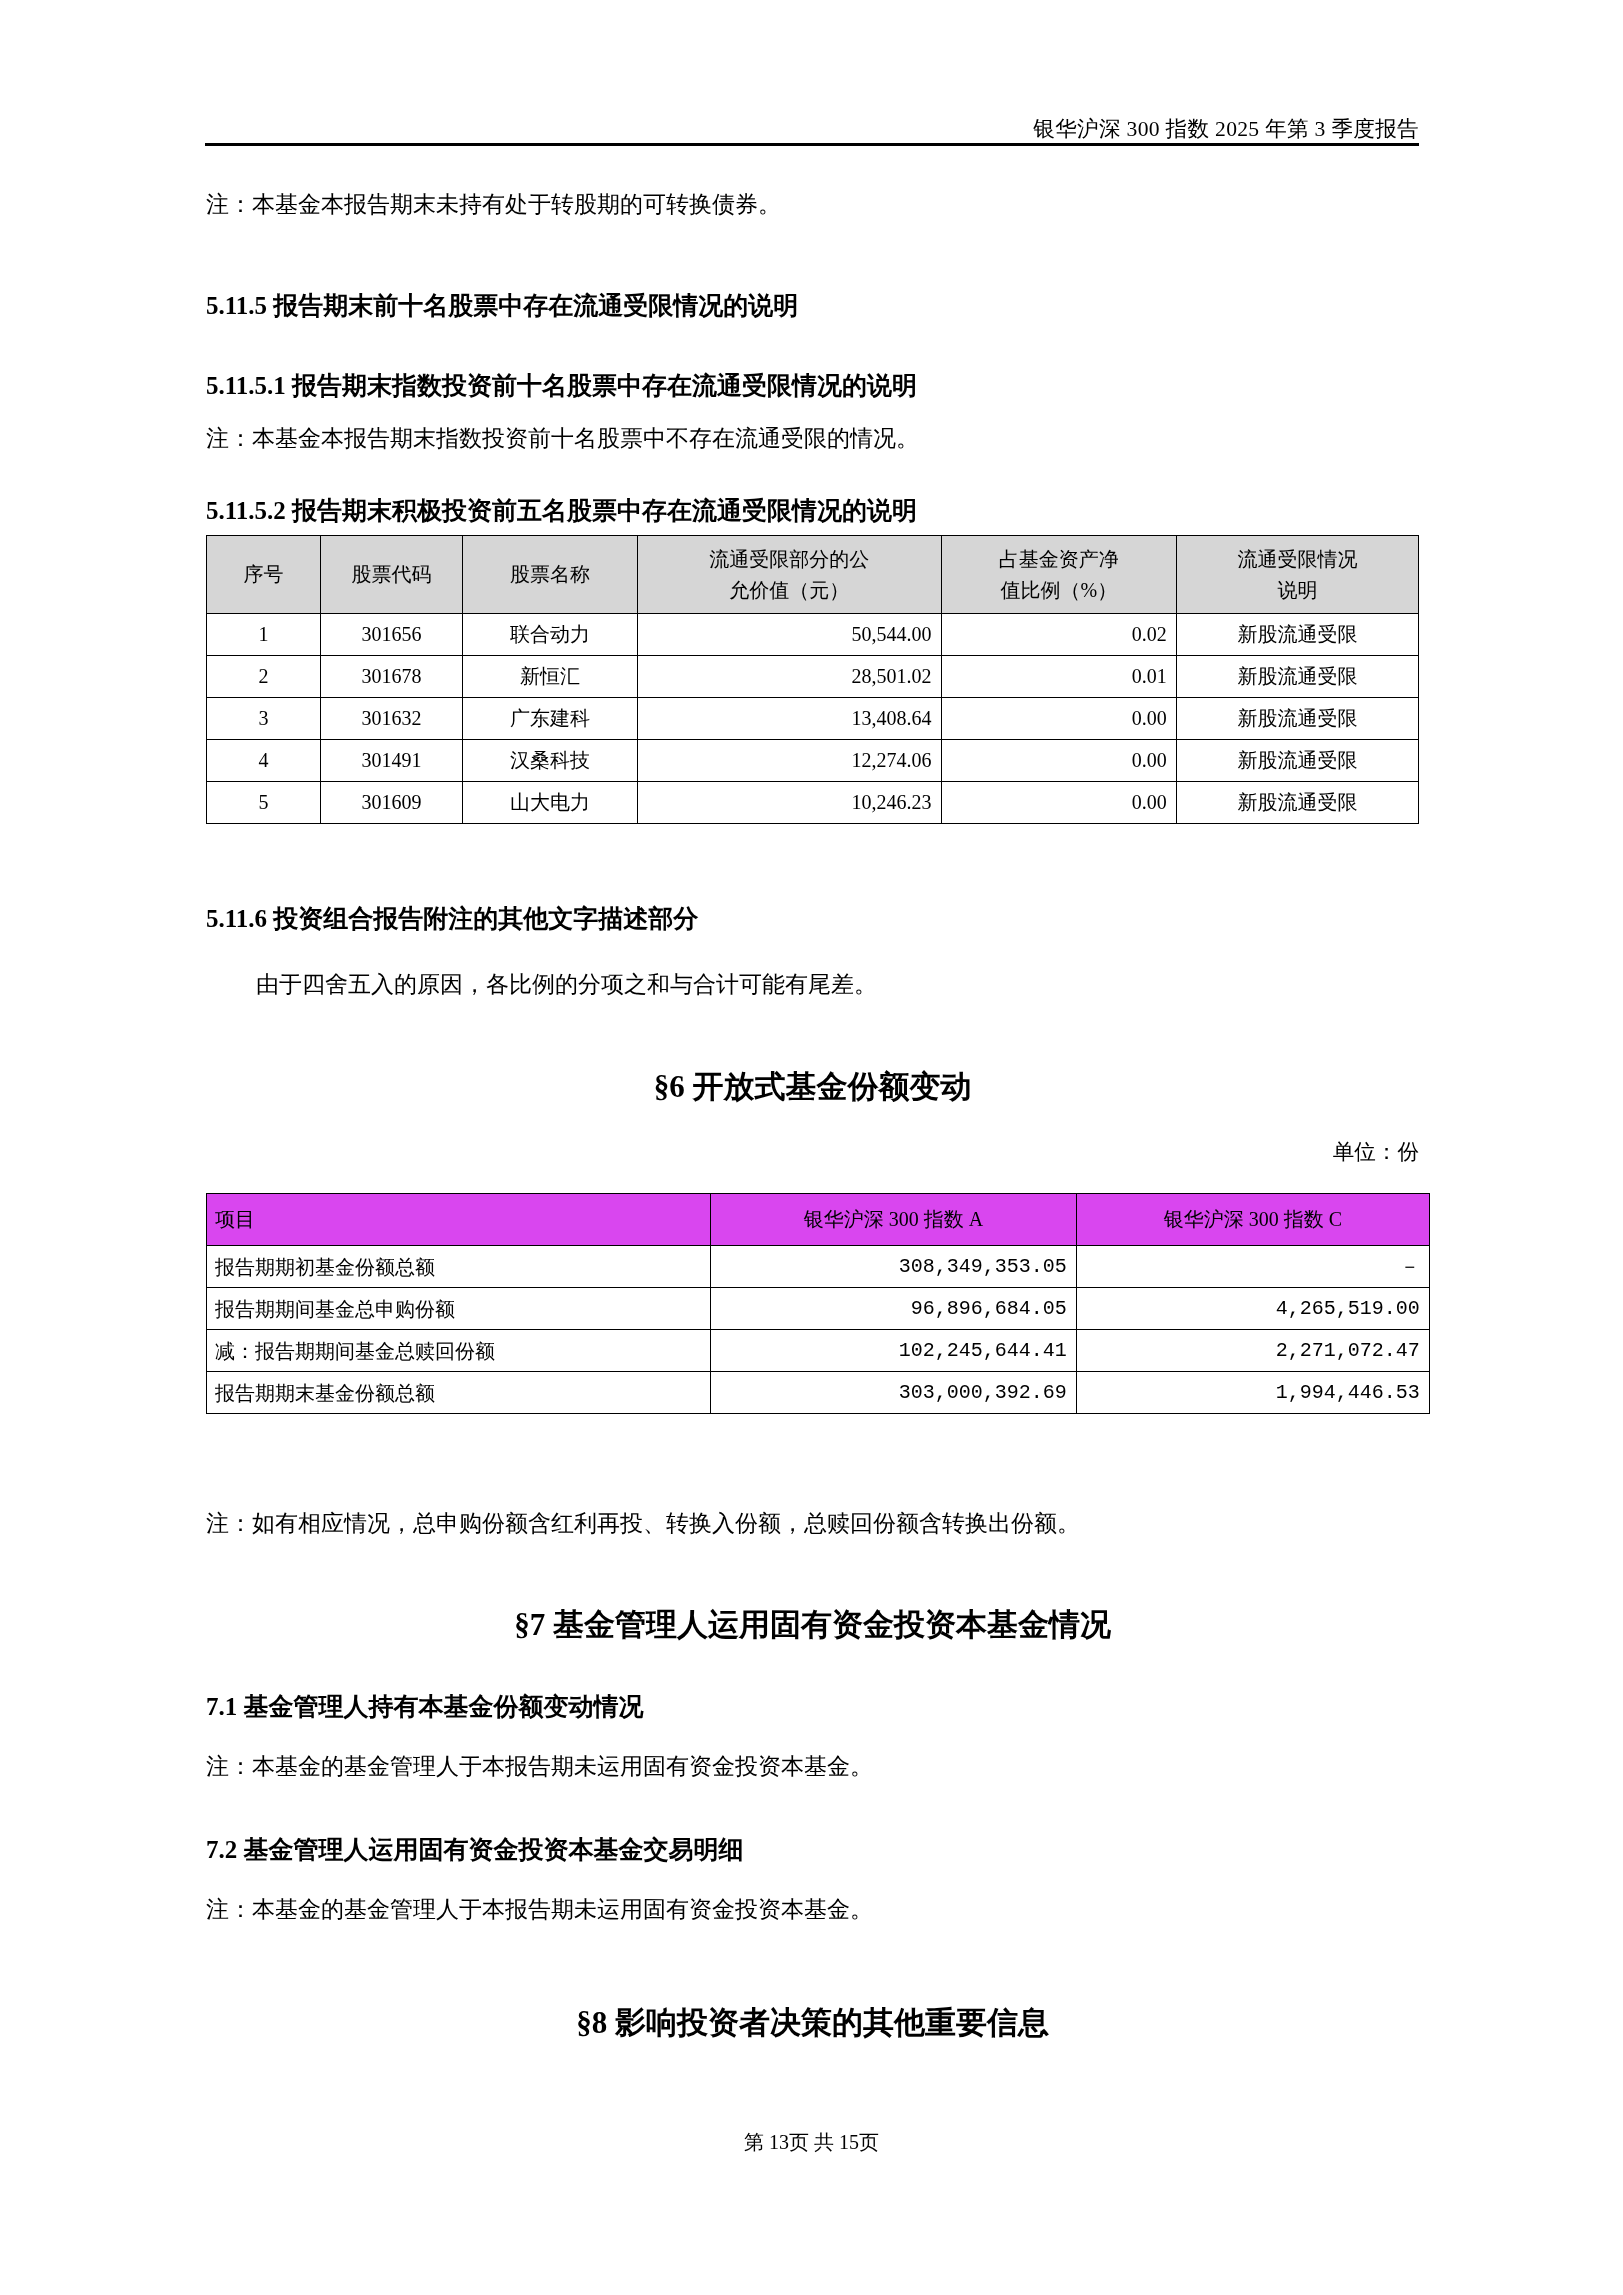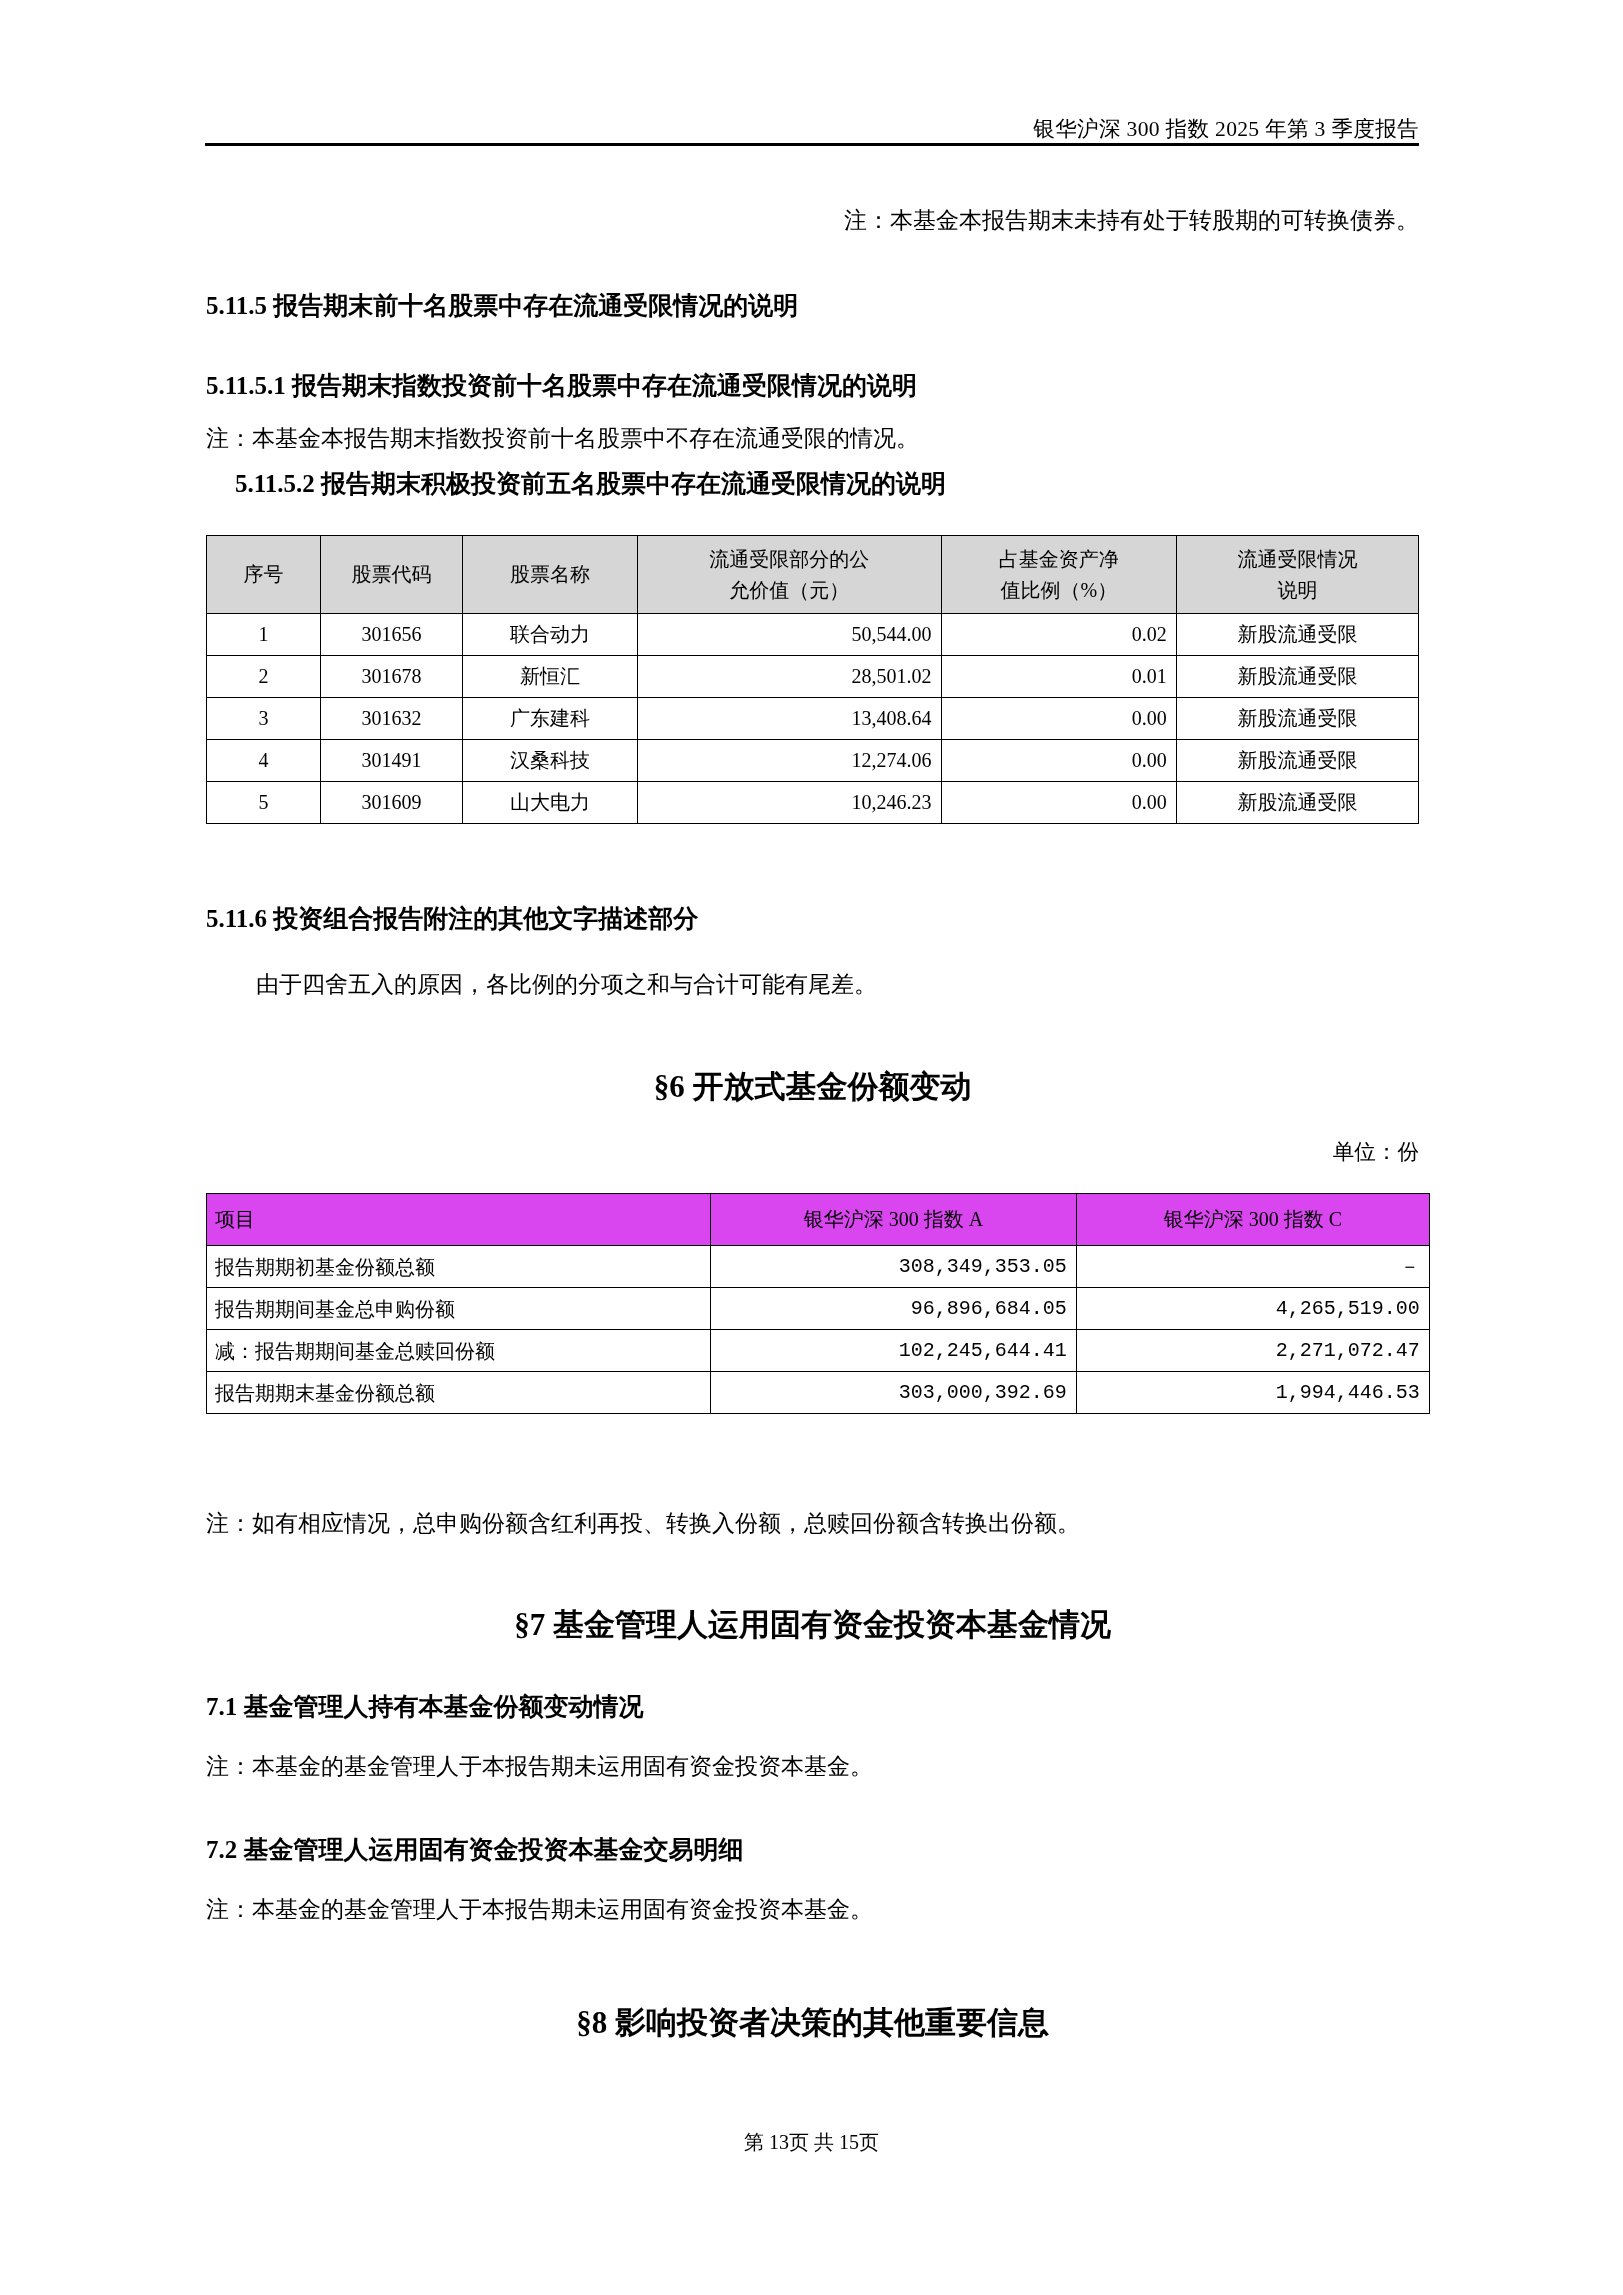--- a/index.html
+++ b/index.html
@@ -111,36 +111,36 @@
   .abs { position:absolute; left:206px; width:1213px; }
 </style>
 </head>
 <body>
 
 <div class="page">
 
   <div class="hdr">银华沪深 300 指数 2025 年第 3 季度报告</div>
   <div class="hdr-rule"></div>
 
-  <div class="abs" style="top:204px;text-align:right;">
+  <div class="abs" style="top:188px;">
     <p class="note">注：本基金本报告期末未持有处于转股期的可转换债券。</p>
   </div>
 
   <div class="abs" style="top:288px;">
     <h3 class="sec">5.11.5  报告期末前十名股票中存在流通受限情况的说明</h3>
   </div>
 
   <div class="abs" style="top:368px;">
     <h3 class="sec">5.11.5.1  报告期末指数投资前十名股票中存在流通受限情况的说明</h3>
   </div>
   <div class="abs" style="top:422px;">
     <p class="note">注：本基金本报告期末指数投资前十名股票中不存在流通受限的情况。</p>
   </div>
 
-  <div class="abs" style="top:466px;margin-left:29px;">
+  <div class="abs" style="top:493px;">
     <h3 class="sec">5.11.5.2  报告期末积极投资前五名股票中存在流通受限情况的说明</h3>
   </div>
 
   <div class="abs" style="top:535px;">
     <table class="t1">
       <colgroup>
         <col style="width:103px">
         <col style="width:129px">
         <col style="width:158px">
         <col style="width:275px">

